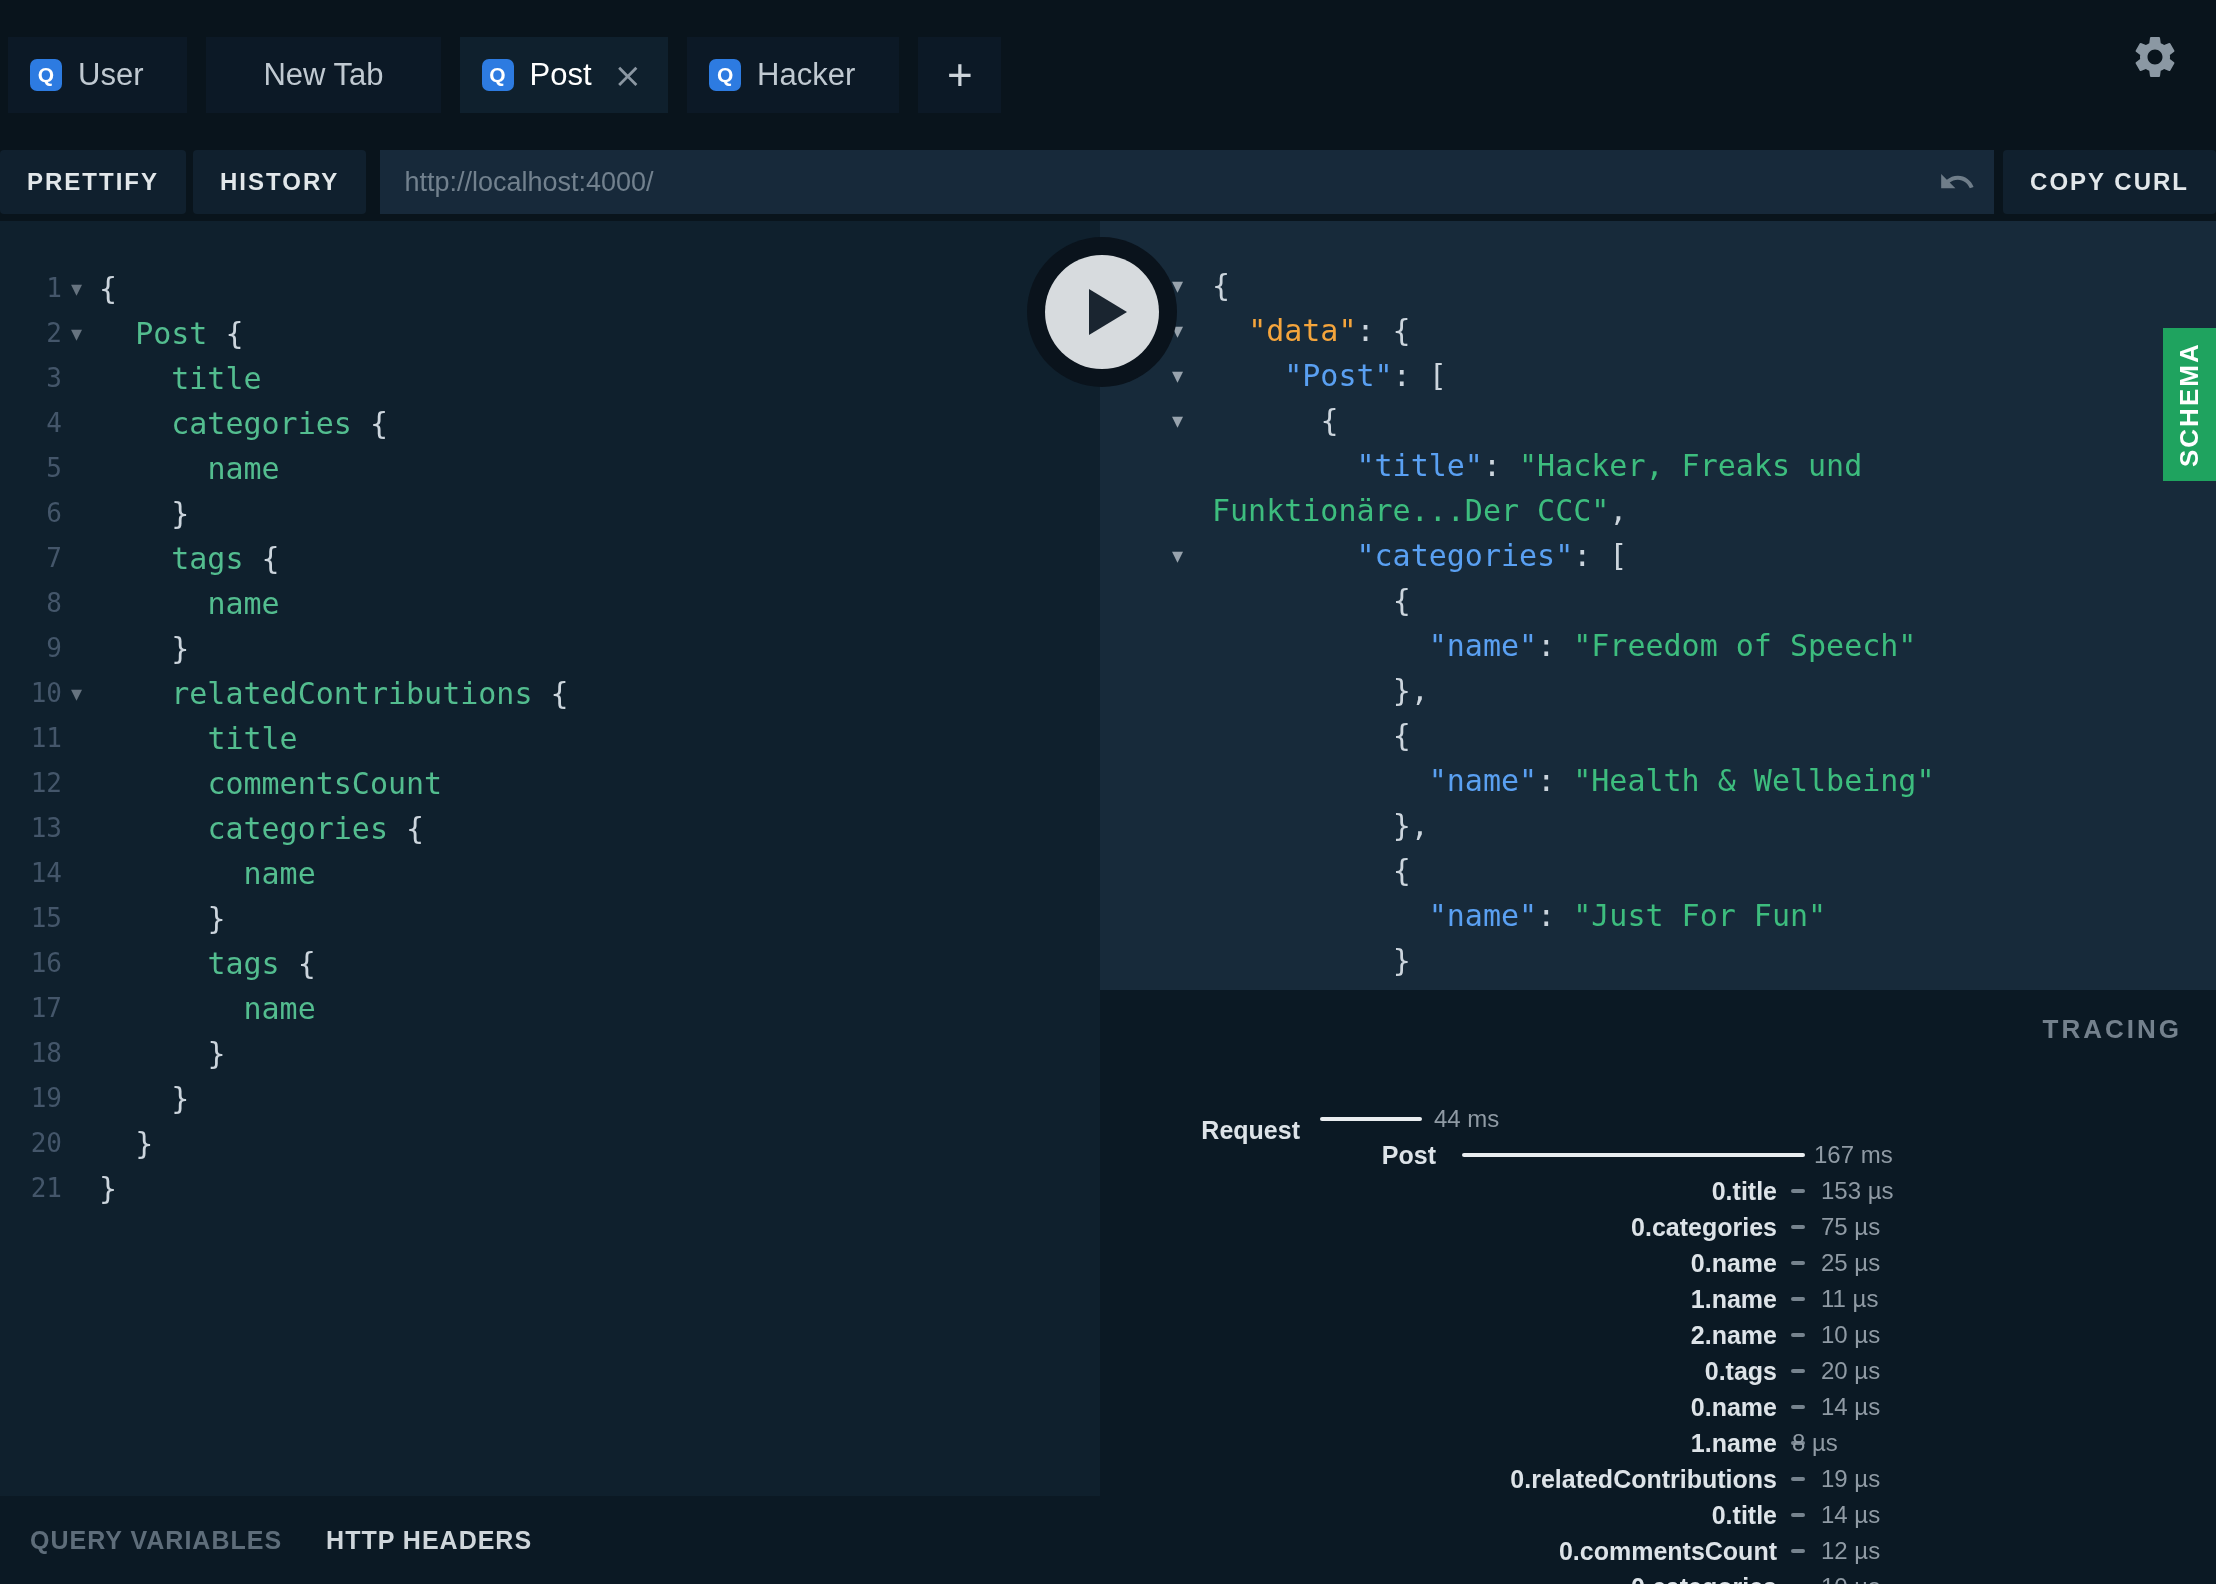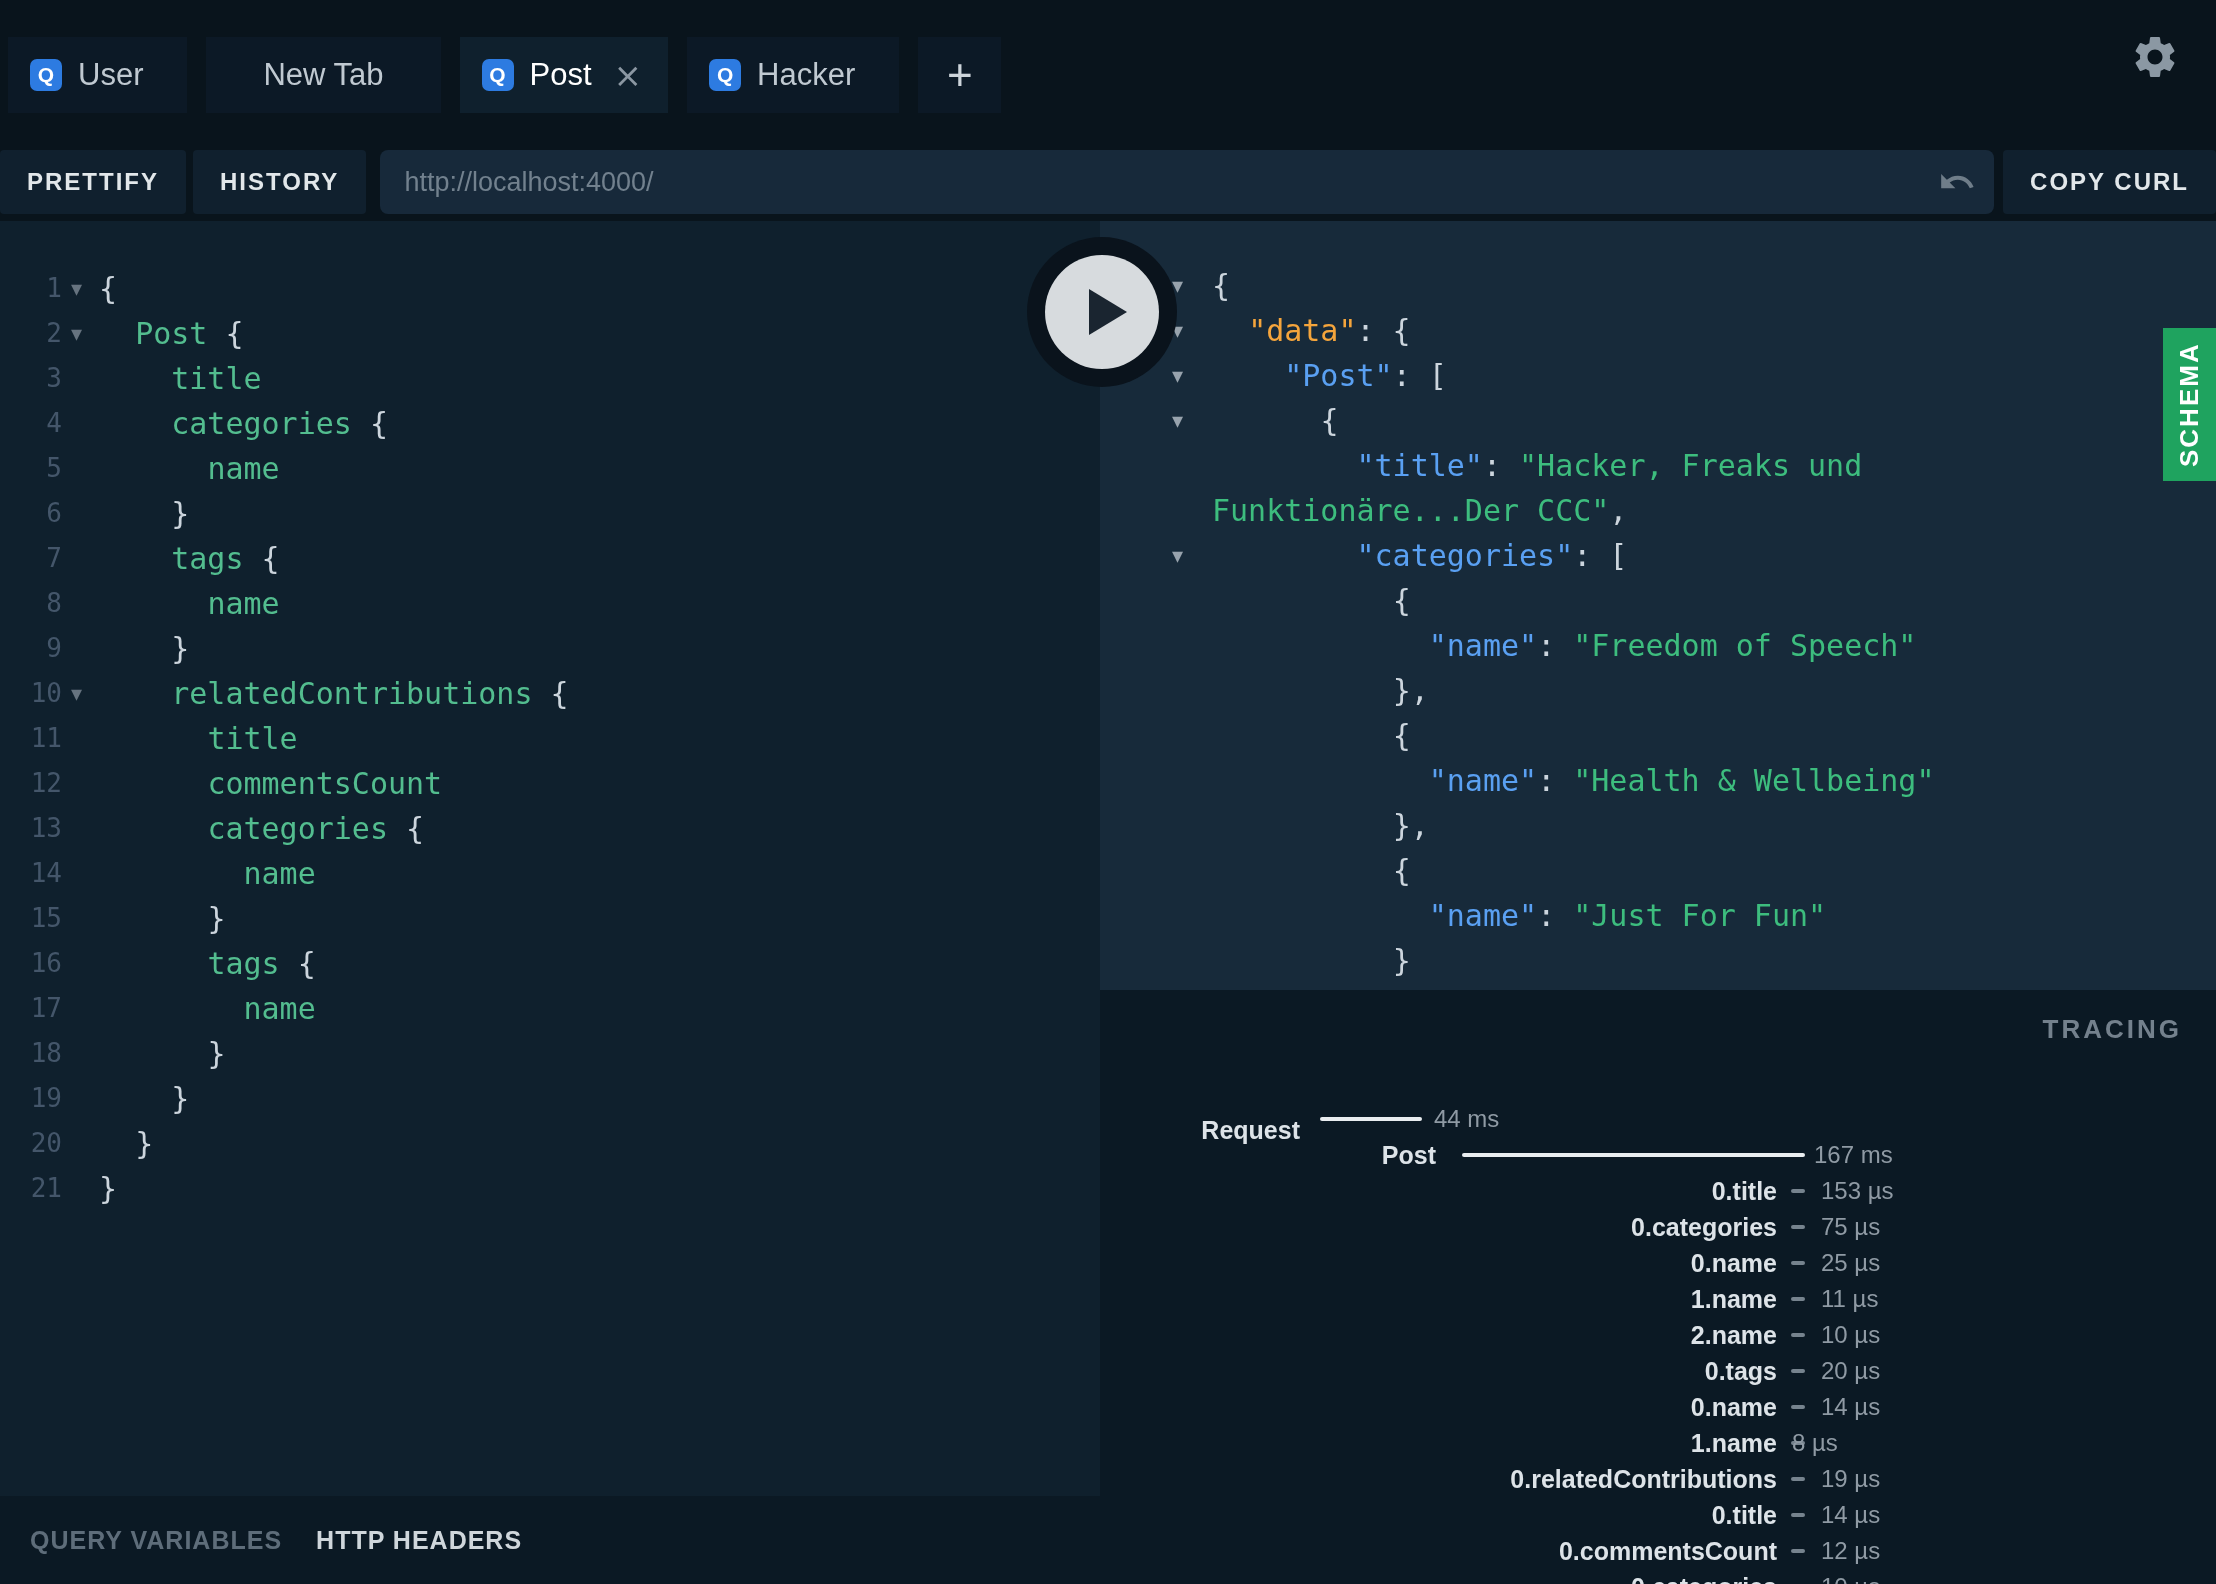--- a/index.html
+++ b/index.html
@@ -39,21 +39,21 @@
   .add-tab span{font-size:44px;font-weight:300;line-height:1;}
   .gear{position:absolute;right:36px;top:32px;width:50px;height:50px;cursor:pointer;}
 
   
   .toolbar{position:absolute;top:128px;left:0;right:0;height:108px;background:var(--bg-dark);
     display:flex;align-items:center;}
   .tbtn{height:64px;background:#10202e;border:none;border-radius:4px;color:#e2e7ea;
     font-family:"Liberation Sans",sans-serif;font-size:24px;font-weight:600;
     letter-spacing:2px;padding:0 27px;cursor:pointer;white-space:nowrap;}
   .btn-history{margin-left:7px;}
-  .urlbox{flex:1;height:64px;margin:0 9px 0 14px;background:#17293a;border-radius:8px;
+  .urlbox{flex:1;height:64px;margin:0 9px 0 14px;background:#17293a;border-radius:0;
     position:relative;display:flex;align-items:center;}
   .url{flex:1;background:transparent;border:none;outline:none;color:#72818e;
     font-family:"Liberation Sans",sans-serif;font-size:27px;padding:0 72px 0 24px;height:100%;}
   .reload{position:absolute;right:18px;top:13px;width:38px;height:38px;cursor:pointer;}
   .btn-share{margin-left:10px;margin-right:23px;}
 
   
   .workspace{position:absolute;top:221px;left:0;right:0;bottom:0;display:flex;}
   .editor-pane{width:1100px;background:var(--bg-editor);position:relative;overflow:hidden;}
   #editor-lines{position:absolute;top:45px;left:0;right:0;
@@ -63,21 +63,21 @@
   .efold{width:37px;flex:none;padding-left:9px;color:#66737f;font-size:22px;line-height:45px;
     font-family:"DejaVu Sans",sans-serif;cursor:pointer;}
   .codeseg{white-space:pre;}
   .tok-p{color:var(--punct);}
   .tok-f{color:var(--field-green);}
   .tok-kb{color:var(--key-blue);}
   .tok-kd{color:var(--key-orange);}
   .tok-s{color:var(--str-green);}
 
   .qvbar{position:absolute;left:0;right:0;bottom:0;height:88px;background:var(--bg-tracing);
-    display:flex;align-items:center;padding-left:30px;gap:34px;
+    display:flex;align-items:center;padding-left:30px;gap:44px;
     font-size:25px;font-weight:bold;letter-spacing:1px;white-space:nowrap;}
   .qv{color:#5e6d7a;cursor:pointer;}
   .hh{color:#cfd6db;cursor:pointer;}
 
   
   .right-pane{flex:1;position:relative;background:var(--bg-result);overflow:hidden;}
   .response{position:absolute;top:0;left:0;right:0;height:769px;overflow:hidden;
     padding:42px 20px 0 70px;font-family:"DejaVu Sans Mono",monospace;
     font-size:30px;line-height:45px;}
   .rline{display:flex;}

